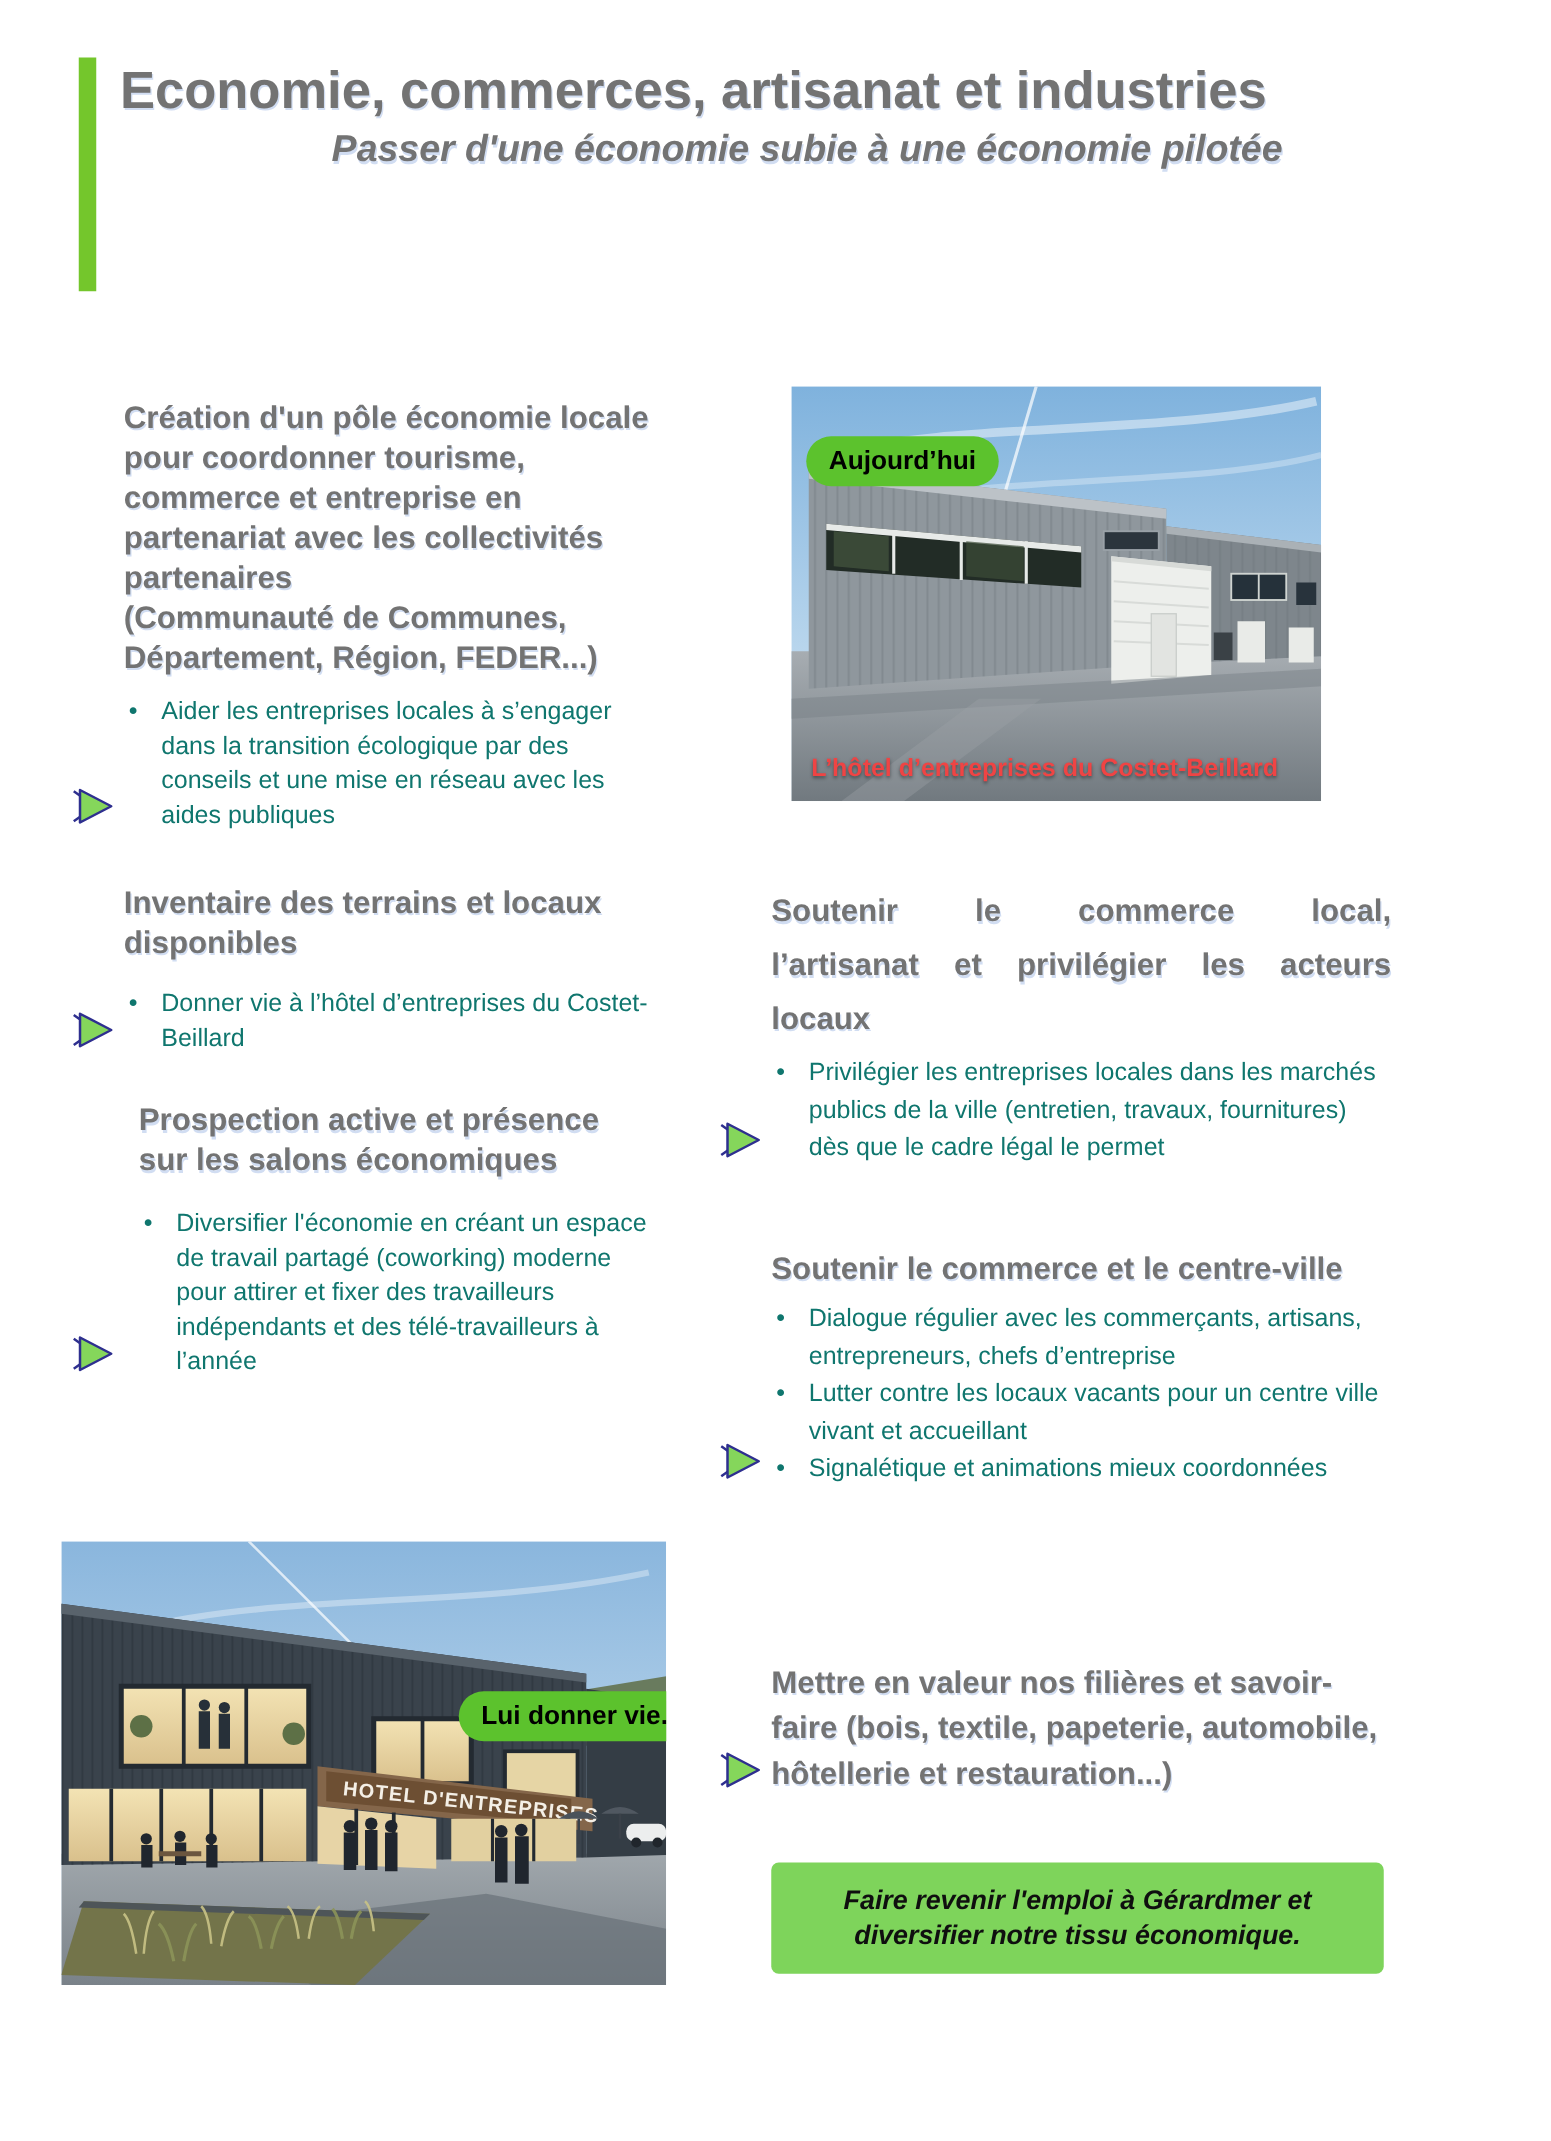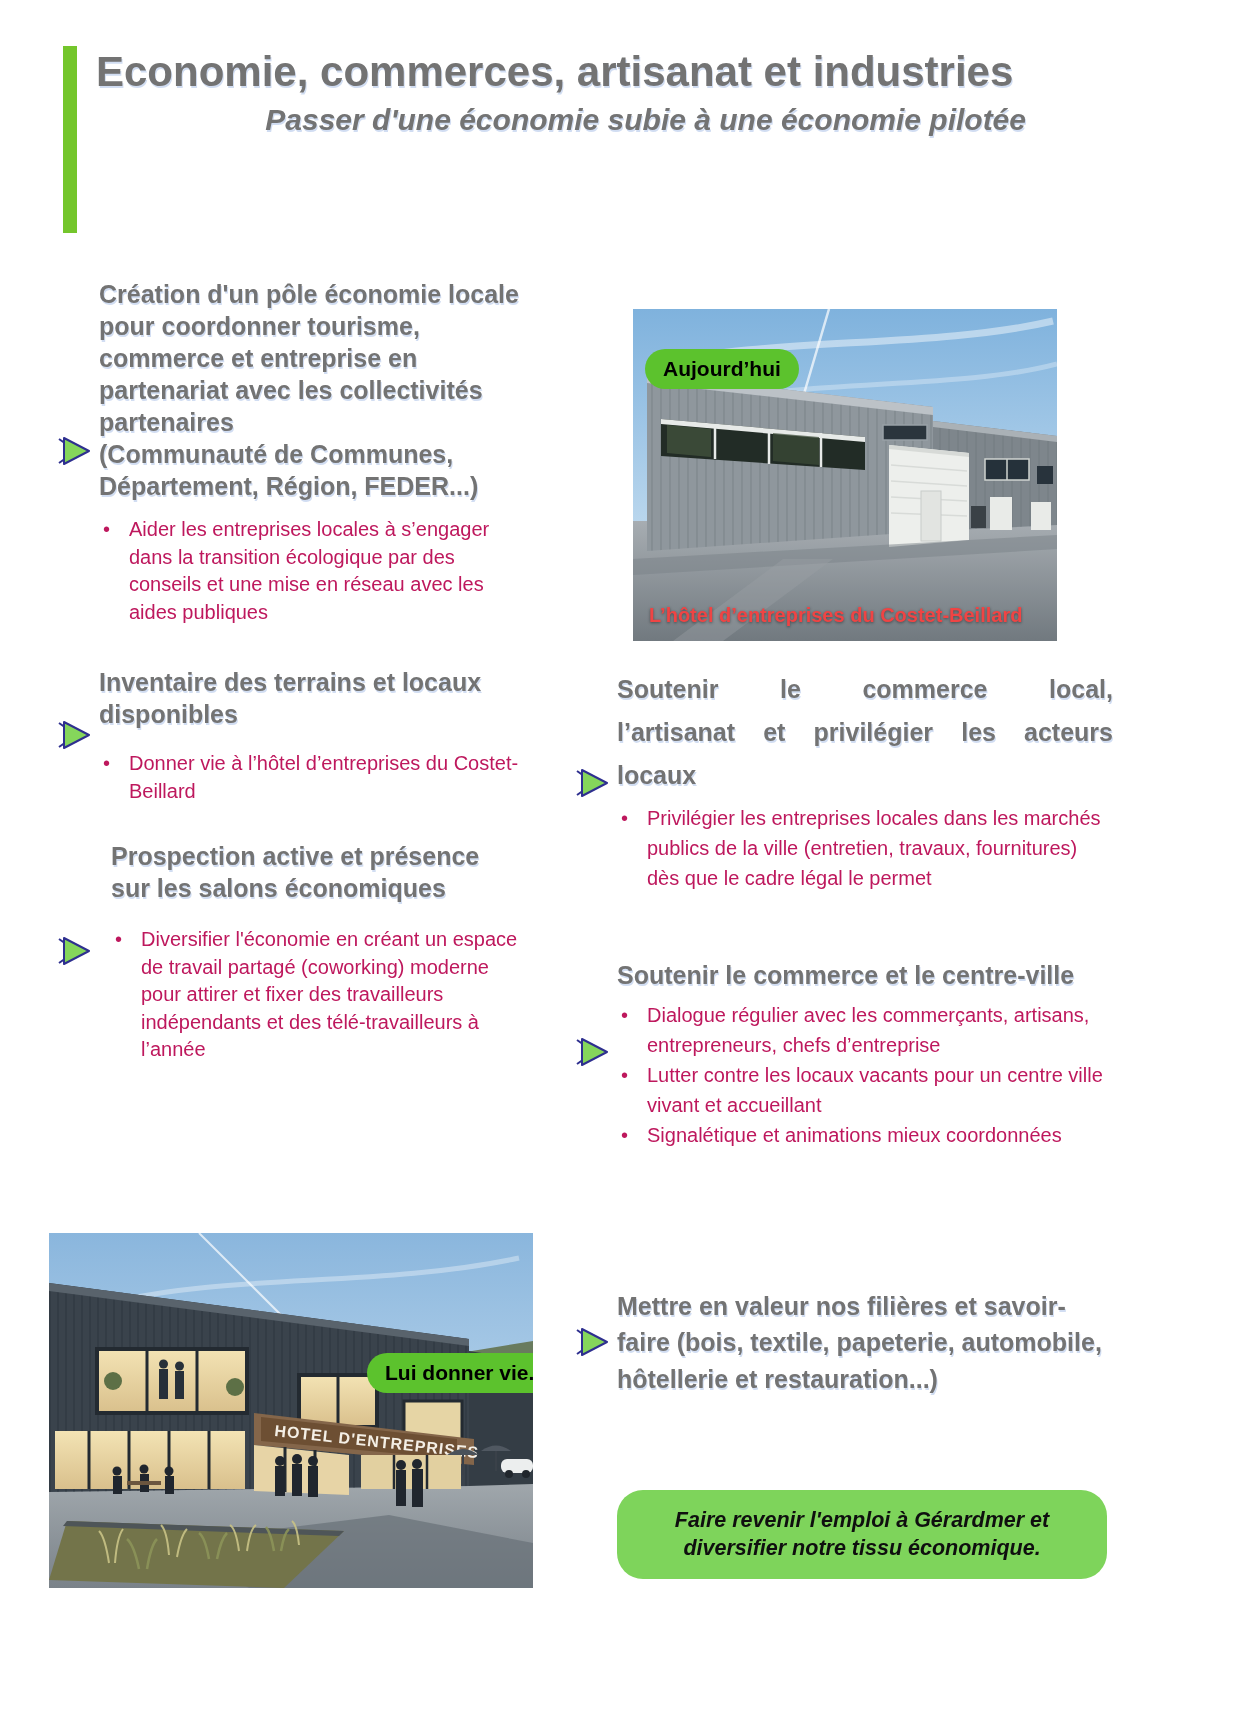--- a/index.html
+++ b/index.html
@@ -9,50 +9,50 @@
     font-family:"Liberation Sans", sans-serif; overflow:hidden;
   }
   .navy { color:#737373; text-shadow:1px 2px 0 rgba(163,188,230,.5); }
 
   .accent-bar { position:absolute; left:63px; top:46px; width:14px; height:187px; background:#74c62c; }
 
   .header { position:absolute; left:96px; top:46px; width:930px; }
   .title { margin:0; font-size:42px; line-height:1.22; font-weight:bold; }
   .subtitle { margin-top:6px; font-size:30px; font-weight:bold; font-style:italic;text-align:right; }
 
-  .sec { position:absolute; display:flex; align-items:center; }
+  .sec { position:absolute; display:flex; align-items:flex-end;margin-top:40px; }
   .arrow { flex:0 0 auto; width:36px; margin-top:2px; }
   .sec .body { margin-left:8px; flex:1; }
   .h { margin:0; font-size:25px; font-weight:bold; }
   .lh-tight  { line-height:1.28; }
   .lh-wide   { line-height:1.72; }
   .lh-wider  { line-height:1.85; }
   .lh-mid    { line-height:1.45; }
   .jline { text-align:justify; text-align-last:justify; }
 
-  .bullets { list-style:none; margin:0; padding:0; font-size:20px; color:#be185d; }
+  .bullets { list-style:none; margin:0; padding:0; font-size:20px; color:#0f766e; }
   .bullets-left  { line-height:1.375; margin-top:14px; }
   .bullets-right { line-height:1.5; }
   .bullets li { position:relative; padding-left:30px; }
   .bullets li::before { content:"\2022"; position:absolute; left:4px; top:0; }
 
   .photo { position:absolute; overflow:hidden; }
   .photo svg { display:block; }
   .photo-badge {
     position:absolute; background:#5cc22d; color:#000000; font-weight:bold;
     font-size:21px; padding:8px 18px; border-radius:999px; white-space:nowrap;
   }
   .photo-caption {
     position:absolute; color:#ef4444; font-weight:bold; font-size:20px;
     text-shadow:0 1px 3px rgba(0,0,0,.45); white-space:nowrap;
   }
 
   .footer-box {
     position:absolute; left:617px; top:1490px; width:490px; min-height:86px;
-    background:#7ed45b; border-radius:26px; padding:16px 28px;
+    background:#7ed45b; border-radius:6px; padding:16px 28px;
     font-size:21.5px; font-weight:bold; font-style:italic; color:#0f0f0f;
     text-align:center; line-height:1.32;
   }
 </style>
 </head>
 <body>
 
 <div class="page">
 
   <div class="accent-bar"></div>

